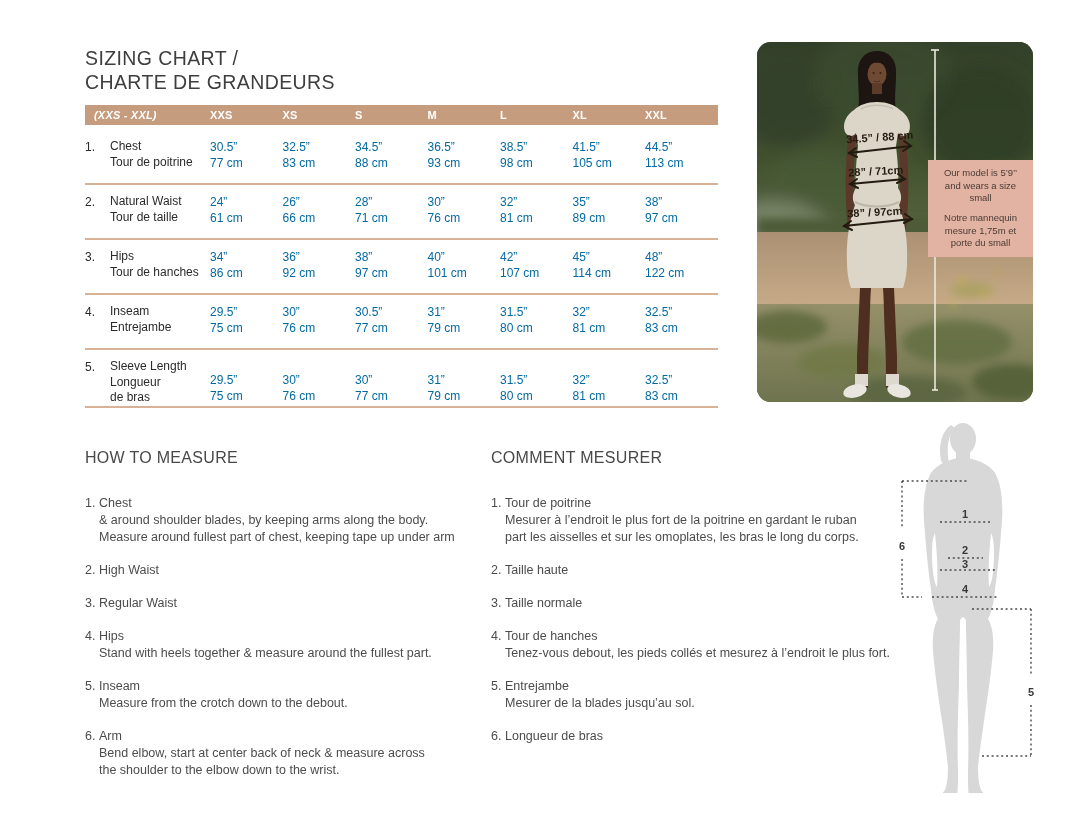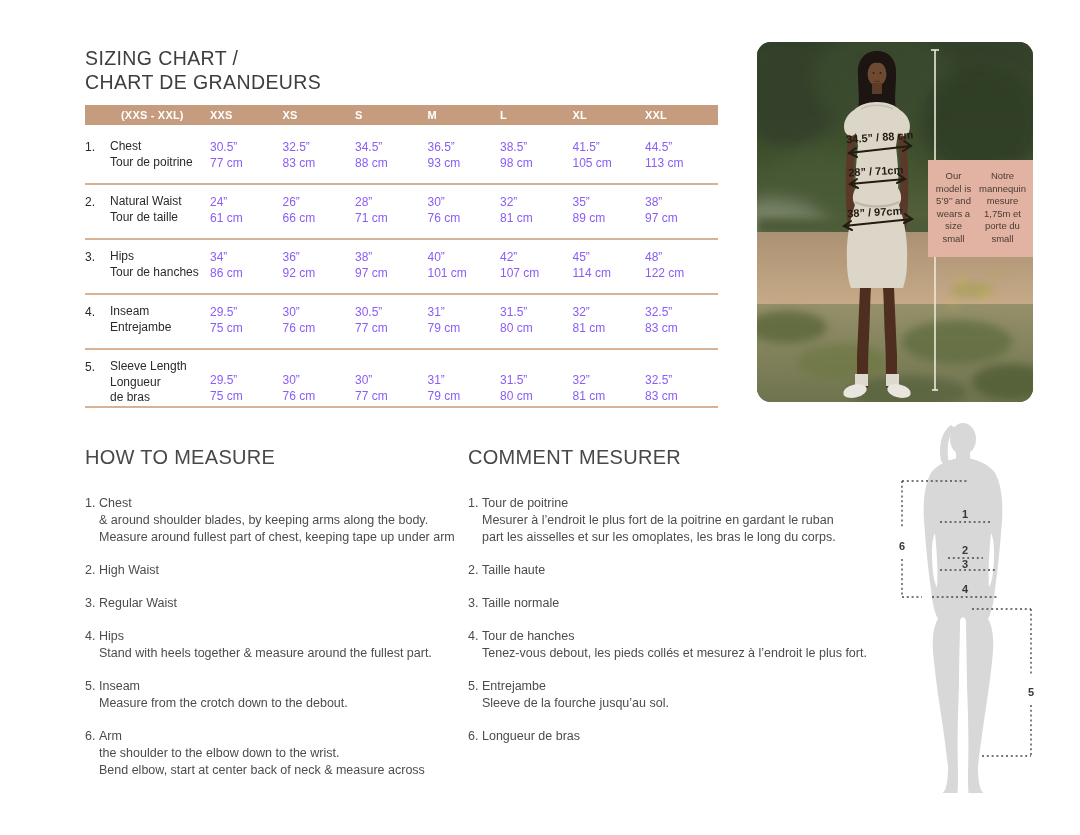--- a/index.html
+++ b/index.html
@@ -9,61 +9,61 @@
   
   .title{position:absolute;left:65px;top:33px;font-size:19.5px;line-height:24px;
          color:#3e3e3e;letter-spacing:.4px;font-weight:400;}
   .title span{display:block;}
 
   
   .size-table{position:absolute;left:65px;top:105px;width:633px;}
   .st-header{display:grid;grid-template-columns:125px repeat(7,72.5px);background:#c69c7e;
              color:#fff;font-size:11px;font-weight:700;height:20px;align-items:center;
              letter-spacing:.2px;margin-bottom:5px;}
-  .st-header > span:first-child{padding-left:36px;}
+  .st-header > span:first-child{padding-left:9px;font-style:italic;}
   .st-row{display:grid;grid-template-columns:125px repeat(7,72.5px);min-height:55px;
           box-sizing:border-box;border-bottom:2px solid #d7b294;padding-top:9px;}
   .st-label-cell{display:flex;}
   .st-num{width:25px;font-size:12px;color:#2a2a2a;line-height:16px;}
   .st-labels span{display:block;font-size:12px;color:#2a2a2a;line-height:15.5px;}
-  .st-cell{font-size:12px;color:#8b5cf6;line-height:16px;}
+  .st-cell{font-size:12px;color:#0369a1;line-height:16px;}
   .st-cell span{display:block;}
   .st-row.last .st-cell{padding-top:13px;}
 
   
   .photo{position:absolute;left:737px;top:42px;width:276px;height:360px;border-radius:14px;
          overflow:hidden;background:#42512f;}
   .photo svg{display:block;}
   .model-note{position:absolute;left:171px;top:118px;right:0;height:97px;background:#e2b2a2;
               color:#4a3c35;font-size:9.5px;line-height:1.32;text-align:center;
-              padding:10px 7px;box-sizing:border-box;display:flex;
-              gap:7px;justify-content:flex-start;}
+              padding:10px 7px;box-sizing:border-box;display:flex;flex-direction:column;
+              gap:7px;justify-content:center;}
   .model-note p{margin:0;}
 
   
   .measure{position:absolute;top:446px;}
   .measure-en{left:65px;width:400px;}
-  .measure-fr{left:448px;width:436px;}
-  .m-title{font-size:20px;color:#484848;letter-spacing:.3px;margin:0 0 26px 0;font-weight:400;line-height:23px;}
+  .measure-fr{left:471px;width:436px;}
+  .m-title{font-size:16px;color:#484848;letter-spacing:.3px;margin:0 0 26px 0;font-weight:400;line-height:23px;}
   .m-item{display:flex;margin-bottom:16px;font-size:12.5px;line-height:17px;color:#4c4c4c;}
   .m-num{width:14px;flex-shrink:0;}
   .m-label{display:block;}
   .m-desc span{display:block;}
 
   
   .diagram{position:absolute;left:868px;top:413px;width:164px;height:400px;}
 </style>
 </head>
 <body>
 
 <div class="page">
 
   <h1 class="title">
     <span>SIZING CHART /</span>
-    <span>CHART DE GRANDEURS</span>
+    <span>CHARTE DE GRANDEURS</span>
   </h1>
 
   <div class="size-table">
     <div class="st-header">
       <span>(XXS - XXL)</span>
       <span>XXS</span>
       <span>XS</span>
       <span>S</span>
       <span>M</span>
       <span>L</span>
@@ -410,22 +410,22 @@
           <span>Measure from the crotch down to the debout.</span>
         </div>
       </div>
     </div>
 
     <div class="m-item">
       <span class="m-num">6.</span>
       <div>
         <span class="m-label">Arm</span>
         <div class="m-desc">
+          <span>Bend elbow, start at center back of neck &amp; measure across</span>
           <span>the shoulder to the elbow down to the wrist.</span>
-          <span>Bend elbow, start at center back of neck &amp; measure across</span>
         </div>
       </div>
     </div>
   </section>
 
   <section class="measure measure-fr">
     <h2 class="m-title">COMMENT MESURER</h2>
 
     <div class="m-item">
       <span class="m-num">1.</span>
@@ -460,21 +460,21 @@
           <span>Tenez-vous debout, les pieds collés et mesurez à l’endroit le plus fort.</span>
         </div>
       </div>
     </div>
 
     <div class="m-item">
       <span class="m-num">5.</span>
       <div>
         <span class="m-label">Entrejambe</span>
         <div class="m-desc">
-          <span>Sleeve de la fourche jusqu’au sol.</span>
+          <span>Mesurer de la blades jusqu’au sol.</span>
         </div>
       </div>
     </div>
 
     <div class="m-item">
       <span class="m-num">6.</span>
       <div>
         <span class="m-label">Longueur de bras</span>
       </div>
     </div>

